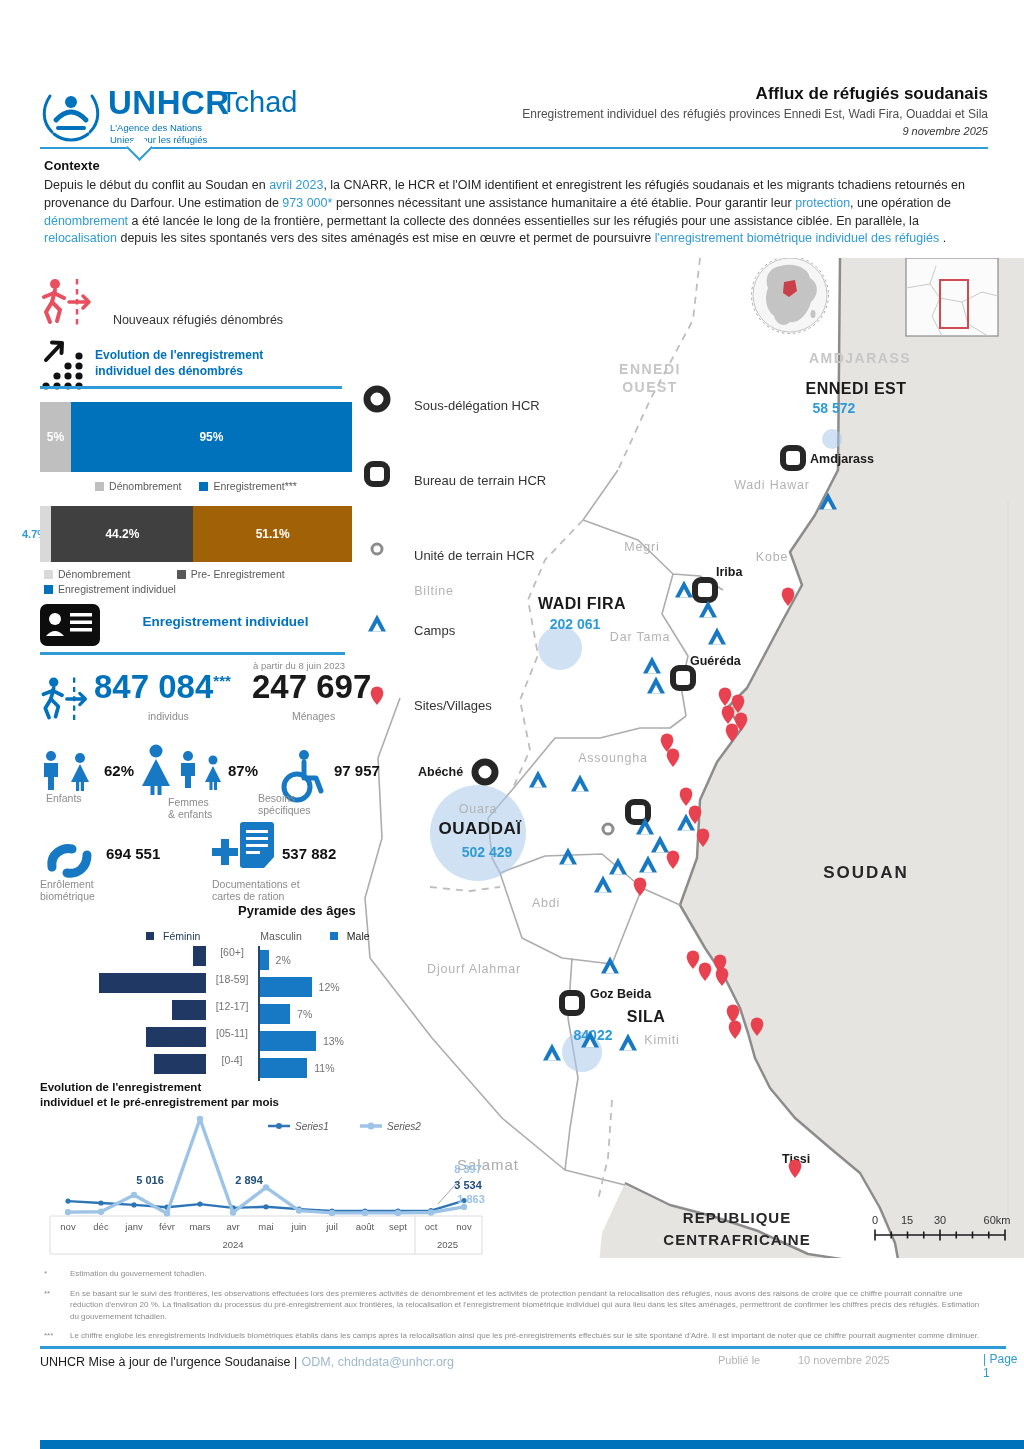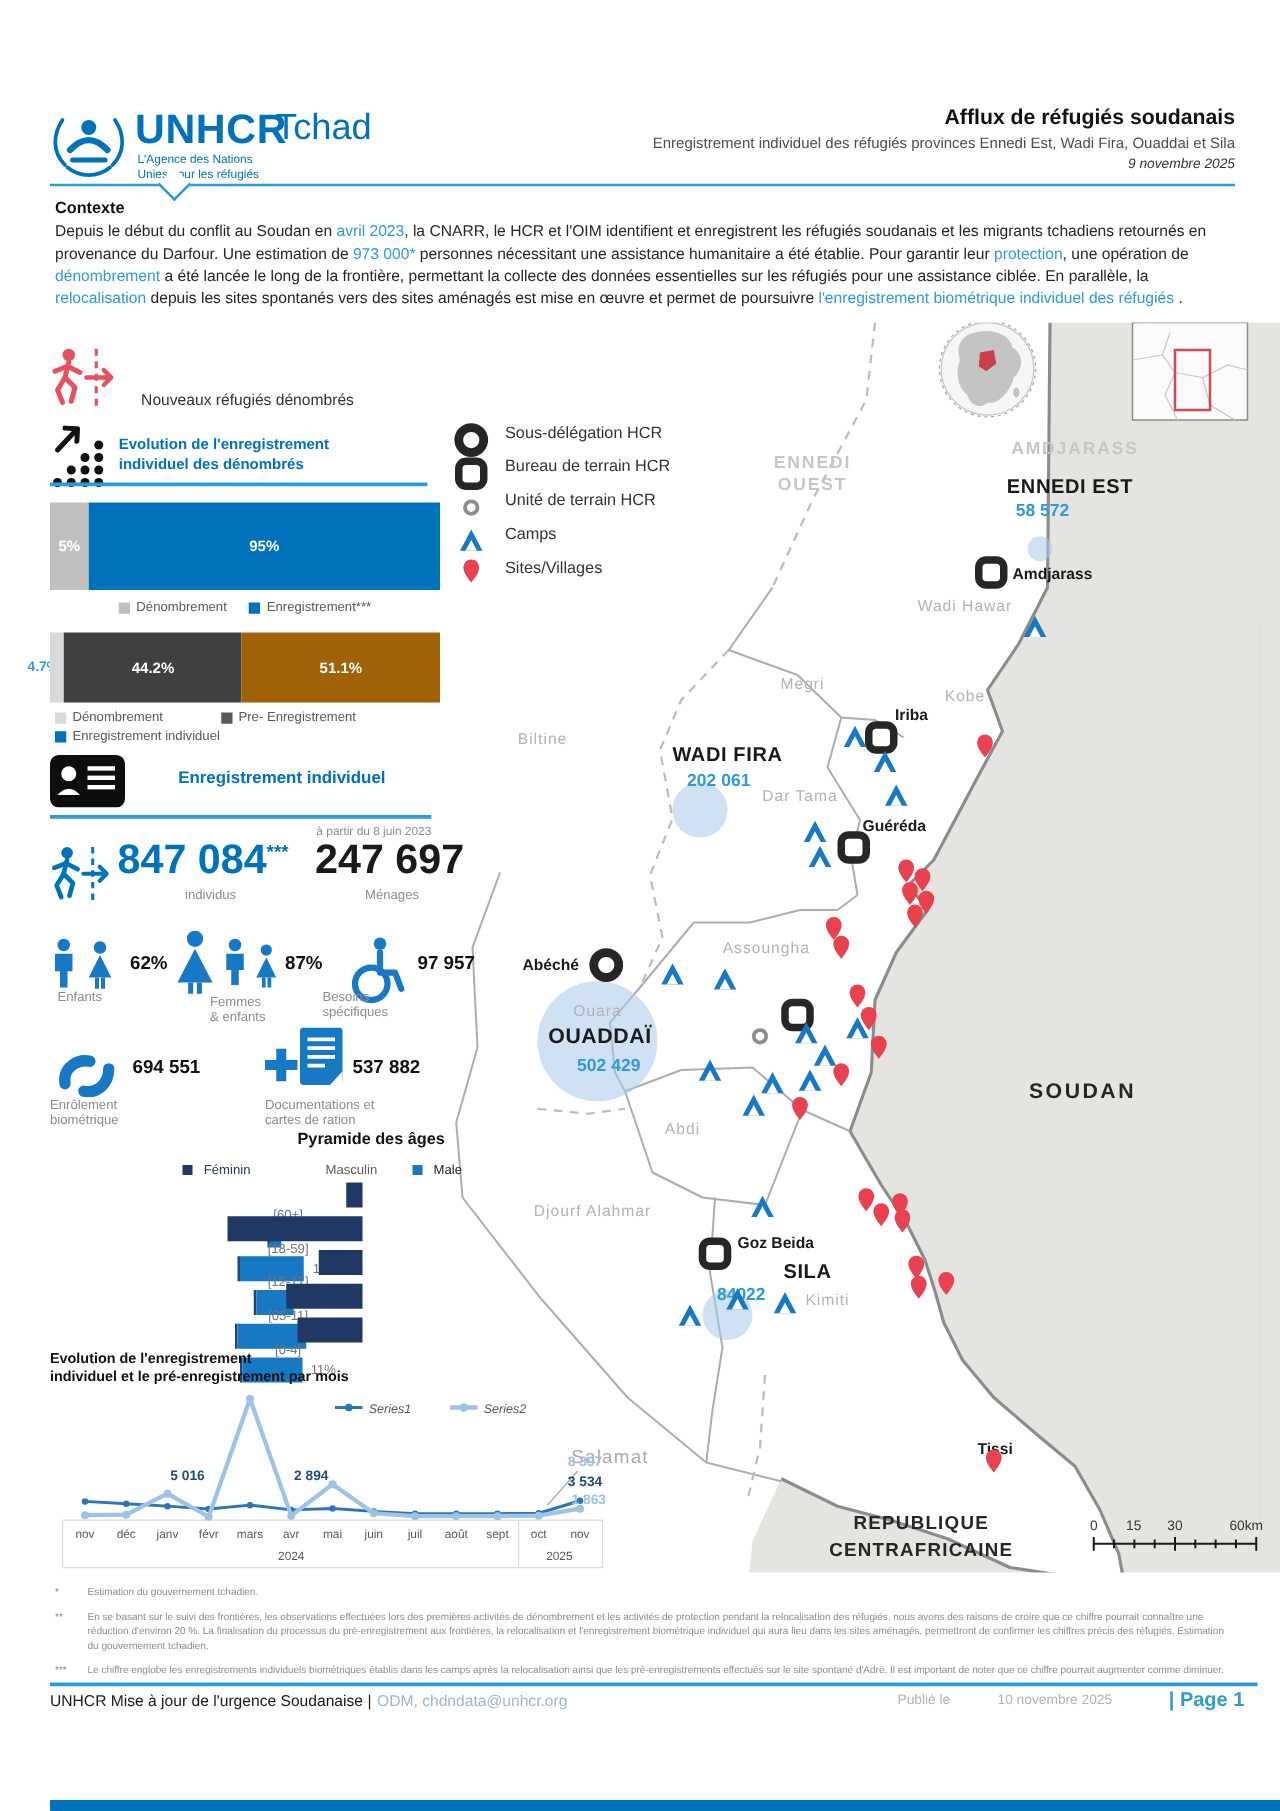--- a/index.html
+++ b/index.html
@@ -43,54 +43,54 @@
   .asof{font-size:9.5px;color:#8c8c8c;width:195px;text-align:right;}
   .big-blue{font-size:33px;font-weight:bold;color:#0072BC;}
   .big-blue sup{font-size:15px;}
   .big-black{font-size:33px;font-weight:bold;color:#1a1a1a;}
   .small-grey{font-size:10.5px;color:#8c8c8c;white-space:pre-line;}
   .stat-val{font-size:15px;font-weight:bold;color:#111;}
   
   .pyr-title{font-size:13px;font-weight:bold;color:#111;}
   .pyr-legend{display:flex;align-items:center;font-size:10.5px;height:20px;}
   .pyr-legend .sw{width:8px;height:8px;margin-right:4px;display:inline-block;}
-  .pyr-row{display:flex;align-items:center;height:27px;flex-direction:column;}
+  .pyr-row{display:flex;align-items:flex-start;height:27px;}
   .pyr-left{width:118px;display:flex;justify-content:flex-end;}
   .pyr-cat{width:52px;text-align:center;font-size:10.5px;color:#737373;}
   .pyr-right{flex:1;display:flex;align-items:center;border-left:2.5px solid #24476F;height:27px;}
   .pyr-bar-f,.pyr-bar-m{height:20px;}
   .pyr-val{font-size:10.5px;color:#737373;margin-left:7px;}
   .trend-title{font-size:11.5px;font-weight:bold;color:#111;line-height:1.3;}
   
   #map text{font-family:"Liberation Sans",sans-serif;}
   .m-prov{font-size:16px;font-weight:bold;fill:#1a1a1a;letter-spacing:.5px;text-anchor:middle;}
   .m-prov-big{font-size:17px;font-weight:bold;fill:#1a1a1a;letter-spacing:.5px;text-anchor:middle;}
   .m-num{font-size:14px;font-weight:bold;fill:#2E9BD6;text-anchor:middle;}
   .m-dept{font-size:12.5px;fill:#B3B3B3;letter-spacing:.8px;text-anchor:middle;}
   .m-dept-big{font-size:14px;font-weight:bold;fill:#C6C6C6;letter-spacing:1.5px;text-anchor:middle;}
   .m-dept-big2{font-size:15px;fill:#ABABAB;letter-spacing:1px;text-anchor:middle;}
   .m-place{font-size:12.5px;font-weight:bold;fill:#1a1a1a;text-anchor:start;}
   .m-country{font-size:15px;font-weight:bold;fill:#262626;letter-spacing:1px;text-anchor:middle;}
   .m-country-big{font-size:17px;font-weight:bold;fill:#262626;letter-spacing:2px;text-anchor:middle;}
   .m-scale{font-size:11px;fill:#333;text-anchor:middle;}
-  .ml-row{display:flex;align-items:flex-start;height:27px;gap:12px;font-size:13px;color:#333;}
+  .ml-row{display:flex;align-items:flex-end;height:27px;gap:22px;font-size:13px;color:#333;margin-top:48px;}
   
   #trend .ax{font-size:9.5px;fill:#595959;text-anchor:middle;}
   #trend .lg{font-size:10px;fill:#595959;font-style:italic;text-anchor:start;}
   #trend .pl-d{font-size:11px;font-weight:bold;fill:#1F4E79;text-anchor:middle;}
   #trend .pl-l{font-size:11px;font-weight:bold;fill:#9DC3E6;text-anchor:middle;}
   
   .fn-row{display:flex;font-size:8px;color:#8c8c8c;line-height:1.45;}
   .fn-marker{width:26px;flex:none;}
   .fn-text{width:915px;}
   .foot-line{position:absolute;left:40px;top:1346px;width:966px;height:2.5px;background:#2E9BD6;}
   .foot-black{font-size:12.5px;color:#1a1a1a;}
   .foot-grayblue{font-size:12.5px;color:#9FB8CC;}
   .foot-pub{font-size:11px;color:#B3B3B3;}
-  .foot-page{font-size:16px;font-weight:bold;color:#2E9BD6;}
+  .foot-page{font-size:12px;font-weight:normal;color:#2E9BD6;margin-left:48px;}
   .bottom-strip{position:absolute;left:40px;top:1440px;width:984px;height:9px;background:#0072BC;}
 </style>
 </head>
 <body>
 
 <div class="page">
 
   <svg id="map" class="abs" style="left:340px;top:258px" width="684" height="1000" viewBox="0 0 684 1000">
     <g>
 

